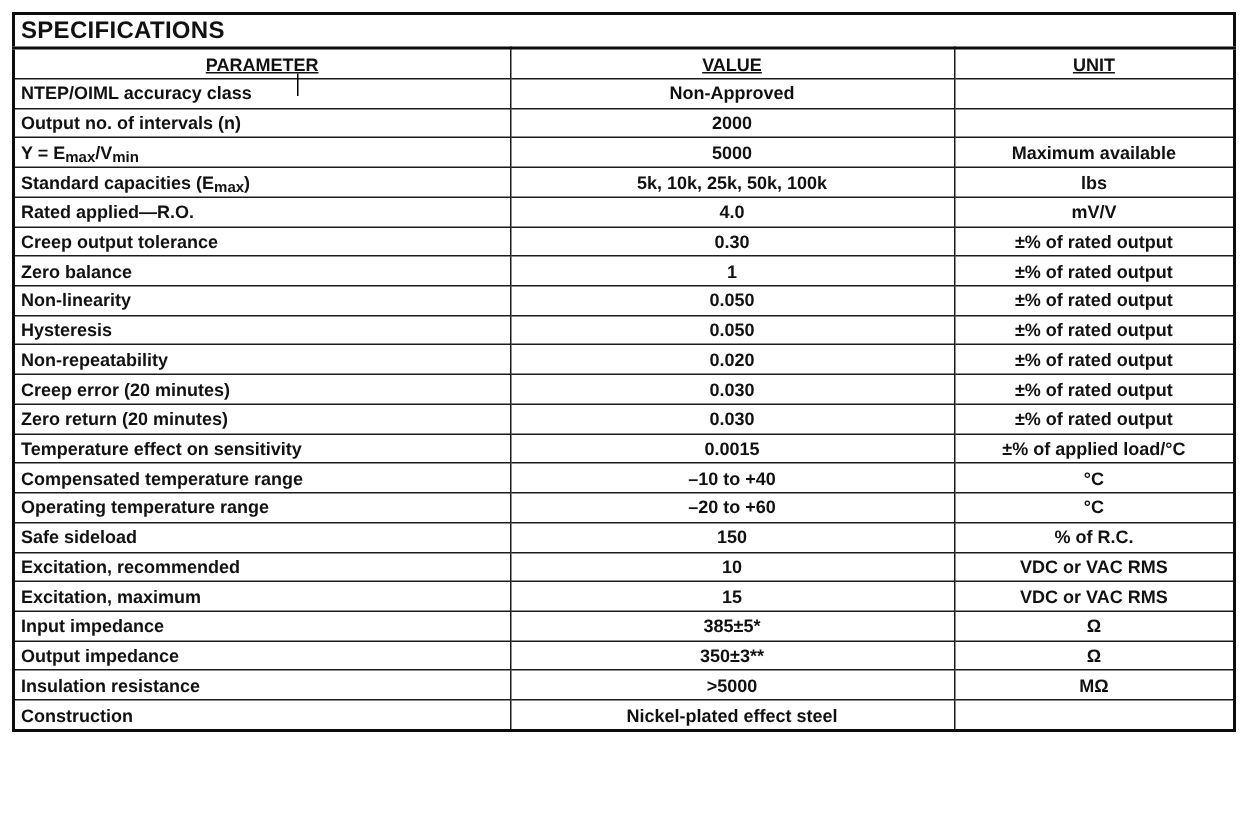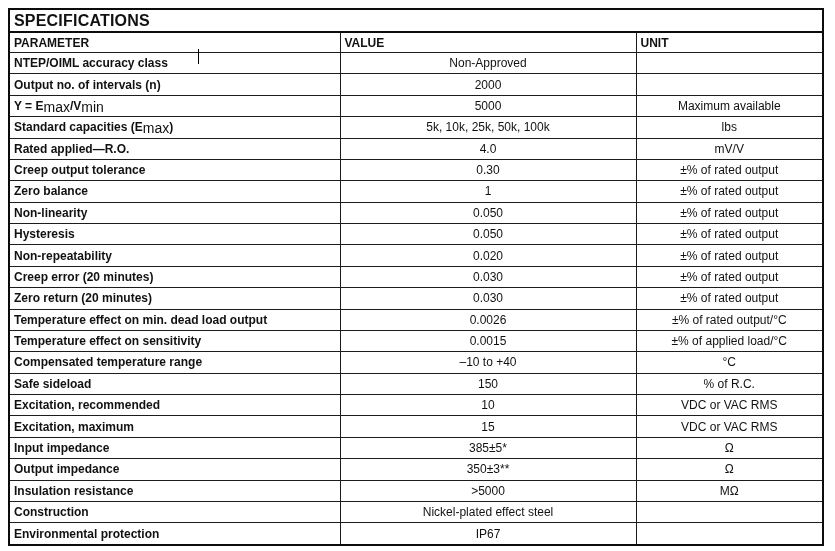--- a/index.html
+++ b/index.html
@@ -20,21 +20,21 @@
   }
   .spec-table-wrap {
     position: absolute;
     left: 8px;
     top: 8px;
   }
   table.spec-table {
     border-collapse: collapse;
     table-layout: fixed;
     width: 814px;
-    height: 538px;
+    height: 480px;
     border: 2px solid #0c0c0c;
     background: #ffffff;
   }
   table.spec-table td, table.spec-table th {
     border: 1px solid #1c1c1c;
     padding: 0 4px;
     vertical-align: middle;
     overflow: hidden;
     white-space: nowrap;
   }
@@ -44,38 +44,39 @@
     font-weight: bold;
     letter-spacing: 0.2px;
     text-align: left;
     padding-left: 4px;
     border-bottom: 2px solid #0c0c0c;
   }
   tr.header-row th {
     height: 19px;
     font-size: 12px;
     font-weight: bold;
-    text-align: left;
+    text-align: center;
+    text-decoration: underline;
   }
   td.param-cell {
     font-size: 12px;
     font-weight: bold;
     text-align: left;
     padding-left: 5px;
   }
   td.value-cell, td.unit-cell {
     font-size: 12px;
-    font-weight: normal;
+    font-weight: bold;
     text-align: center;
   }
   sub.subscript {
-    font-size: 14px;
+    font-size: 10px;
     line-height: 0;
     vertical-align: -2px;
-    font-weight: normal;
+    font-weight: bold;
     text-align: right;
   }
   .text-cursor {
     position: absolute;
     left: 198px;
     top: 49px;
     width: 1px;
     height: 15px;
     background: #000000;
   }
@@ -156,35 +157,35 @@
             <td class="param-cell">Creep error (20 minutes)</td>
             <td class="value-cell">0.030</td>
             <td class="unit-cell">±% of rated output</td>
           </tr>
           <tr>
             <td class="param-cell">Zero return (20 minutes)</td>
             <td class="value-cell">0.030</td>
             <td class="unit-cell">±% of rated output</td>
           </tr>
           <tr>
-            <td class="param-cell">Temperature effect on min. dead load output</td>
-            <td class="value-cell">0.0026</td>
-            <td class="unit-cell">±% of rated output/°C</td>
-          </tr>
-          <tr>
             <td class="param-cell">Temperature effect on sensitivity</td>
             <td class="value-cell">0.0015</td>
             <td class="unit-cell">±% of applied load/°C</td>
           </tr>
           <tr>
             <td class="param-cell">Compensated temperature range</td>
             <td class="value-cell">–10 to +40</td>
             <td class="unit-cell">°C</td>
           </tr>
           <tr>
+            <td class="param-cell">Operating temperature range</td>
+            <td class="value-cell">–20 to +60</td>
+            <td class="unit-cell">°C</td>
+          </tr>
+          <tr>
             <td class="param-cell">Safe sideload</td>
             <td class="value-cell">150</td>
             <td class="unit-cell">% of R.C.</td>
           </tr>
           <tr>
             <td class="param-cell">Excitation, recommended</td>
             <td class="value-cell">10</td>
             <td class="unit-cell">VDC or VAC RMS</td>
           </tr>
           <tr>
@@ -205,24 +206,19 @@
           <tr>
             <td class="param-cell">Insulation resistance</td>
             <td class="value-cell">&gt;5000</td>
             <td class="unit-cell">MΩ</td>
           </tr>
           <tr>
             <td class="param-cell">Construction</td>
             <td class="value-cell">Nickel-plated effect steel</td>
             <td class="unit-cell"></td>
           </tr>
-          <tr>
-            <td class="param-cell">Environmental protection</td>
-            <td class="value-cell">IP67</td>
-            <td class="unit-cell"></td>
-          </tr>
         </tbody>
     </table>
   </div>
 
   <div class="text-cursor"></div>
 
 </div>
 
 </body></html>

